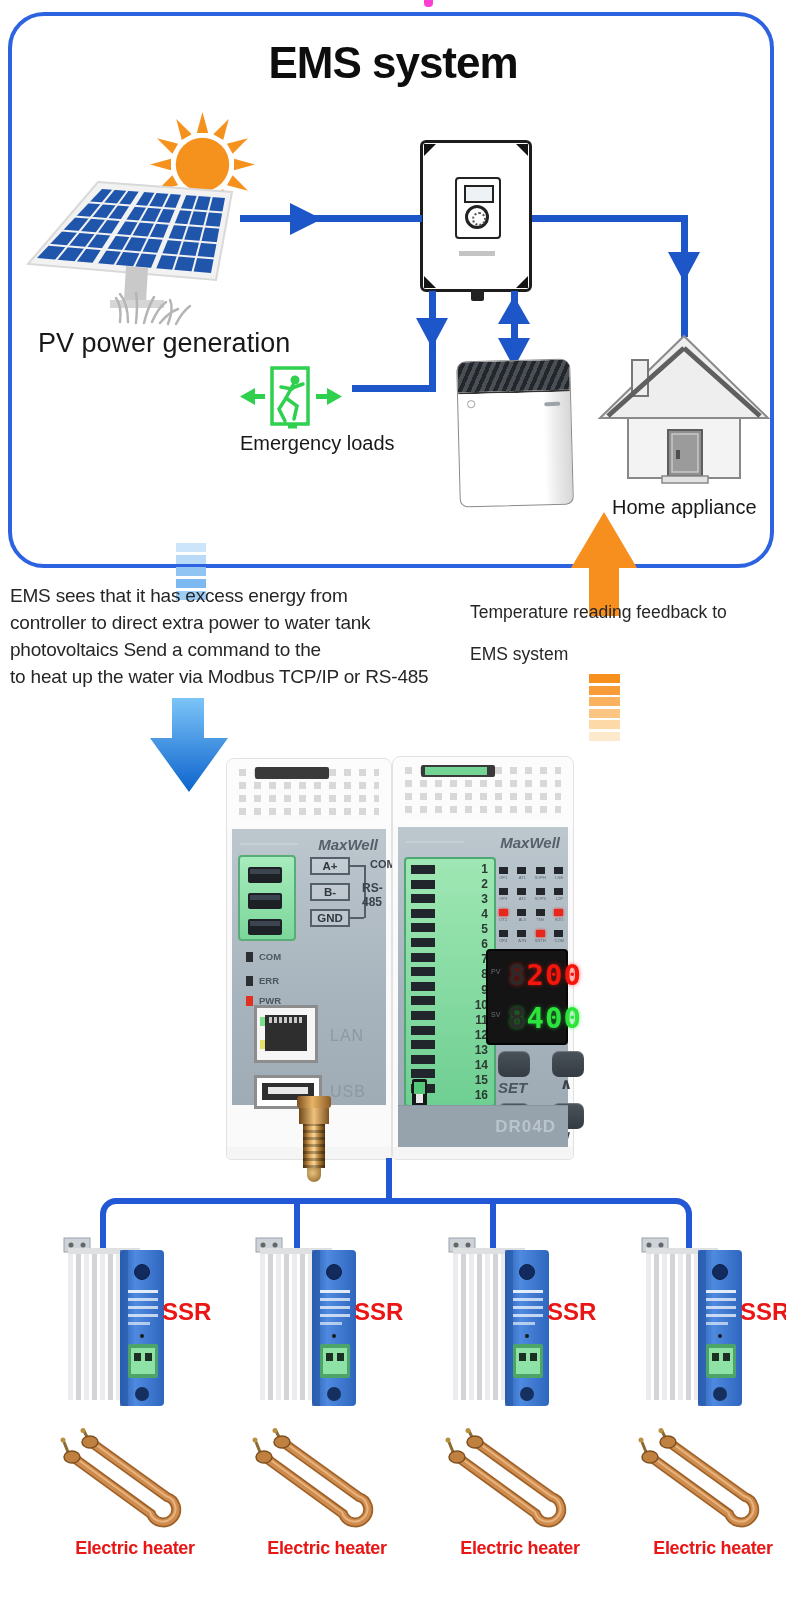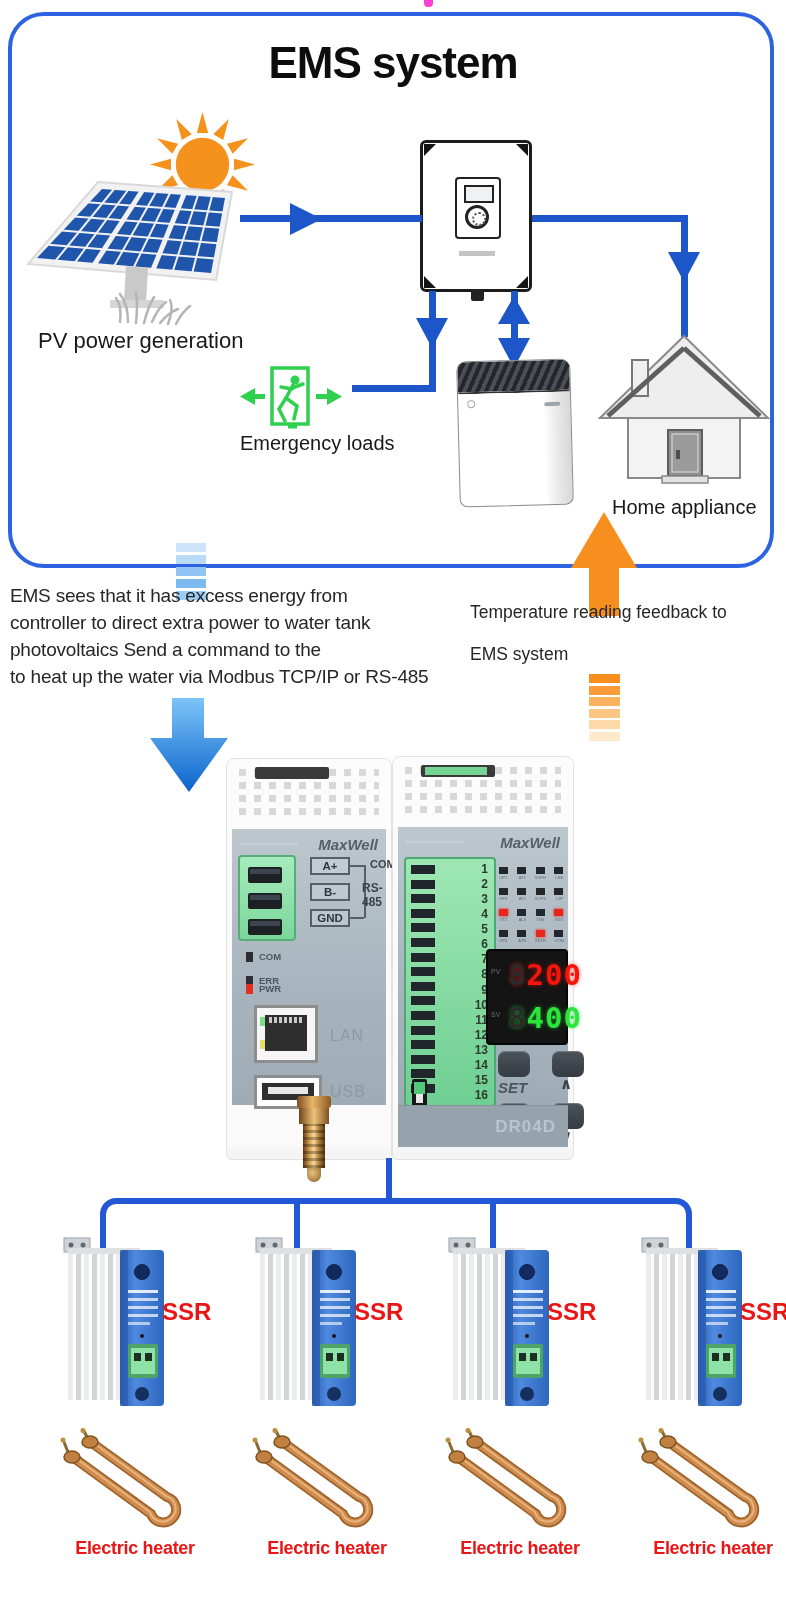--- a/index.html
+++ b/index.html
@@ -213,21 +213,21 @@
       <path d="M100,146 q2,-16 -4,-24"></path>
         <path d="M108,146 q0,-18 -8,-28"></path>
         <path d="M116,147 q2,-20 0,-30"></path>
       <path d="M124,147 q4,-16 10,-26"></path>
         <path d="M132,146 q6,-14 14,-20"></path>
         <path d="M140,147 q8,-10 18,-14"></path>
       <path d="M148,148 q6,-16 2,-24"></path>
         <path d="M156,148 q6,-12 14,-18"></path>
     </g>
   </svg>
-  <div class="abs diagram-label" style="left:38px;top:328px;font-size:22px;">PV power generation</div>
+  <div class="abs diagram-label" style="left:38px;top:328px;font-size:27px;">PV power generation</div>
 
   <div class="abs inv">
     <span class="corner c-tl"></span>
     <span class="corner c-tr"></span>
     <span class="corner c-bl"></span>
     <span class="corner c-br"></span>
     <span class="screen">
       <i class="scr"></i>
       <i class="dial">
           <i></i>
@@ -347,21 +347,21 @@
       <span class="wire" style="left:132px;top:36px;width:2px;height:53px;"></span>
       <span class="wire" style="left:118px;top:88px;width:14px;height:2px;"></span>
       <span class="smalltxt" style="left:138px;top:29px;">COM1</span>
       <span class="smalltxt" style="left:130px;top:52px;font-size:12px;">RS-485</span>
       <div class="ledrow" style="top:118px;">
         <span class="dot"></span><span class="ltx">COM</span>
       </div>
       <div class="ledrow" style="top:142px;">
         <span class="dot"></span><span class="ltx">ERR</span>
       </div>
-      <div class="ledrow" style="top:150px;text-align:right;">
+      <div class="ledrow" style="top:162px;text-align:right;">
         <span class="dot red"></span><span class="ltx">PWR</span>
       </div>
       <div class="lanport">
         <div class="jack">
           <span class="pins"></span>
           <span class="ledg"></span>
           <span class="ledy"></span>
         </div>
       </div>
       <span class="porttxt" style="left:98px;top:198px;">LAN</span>

